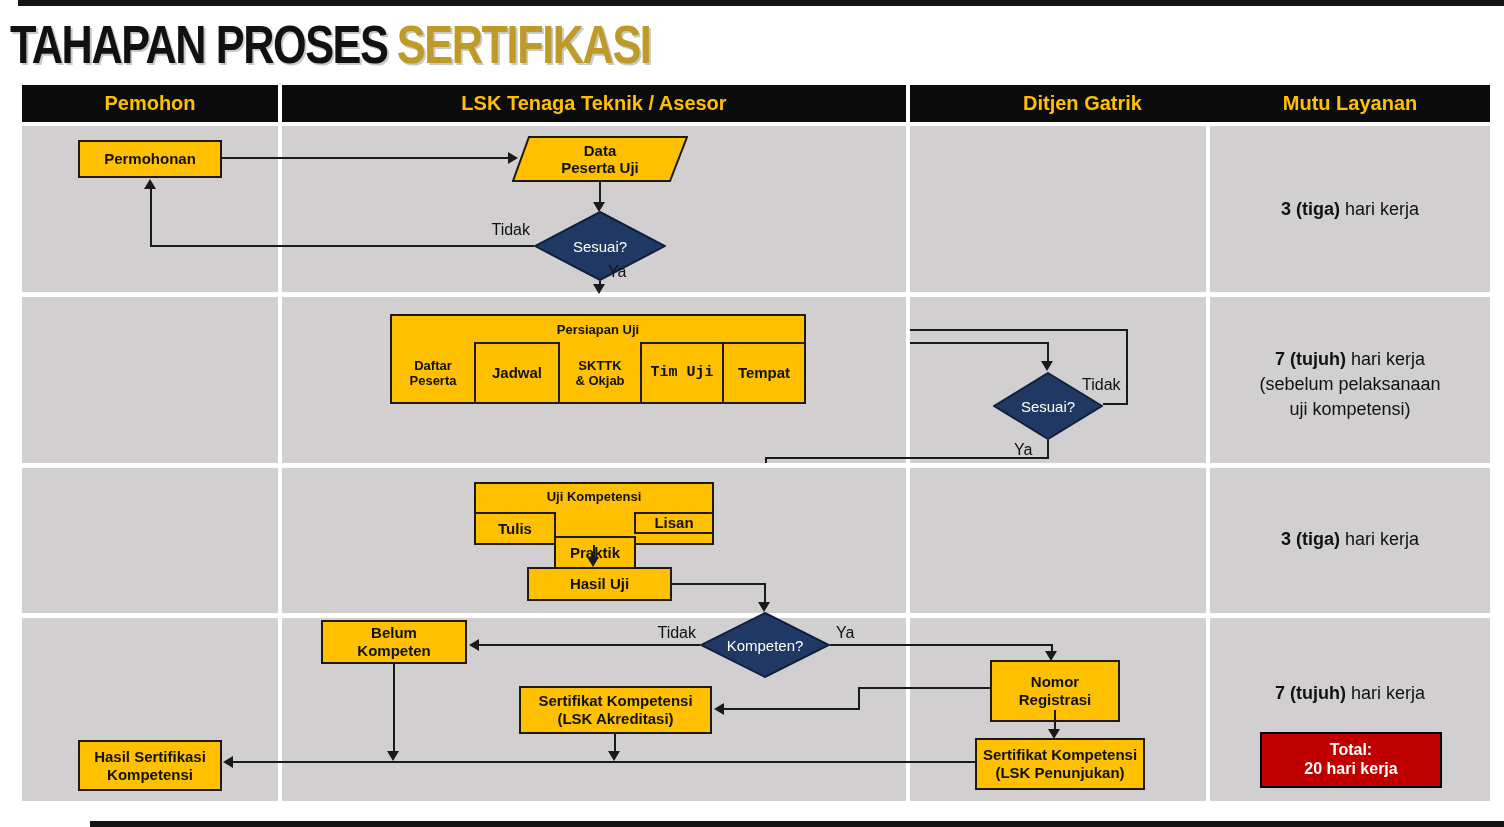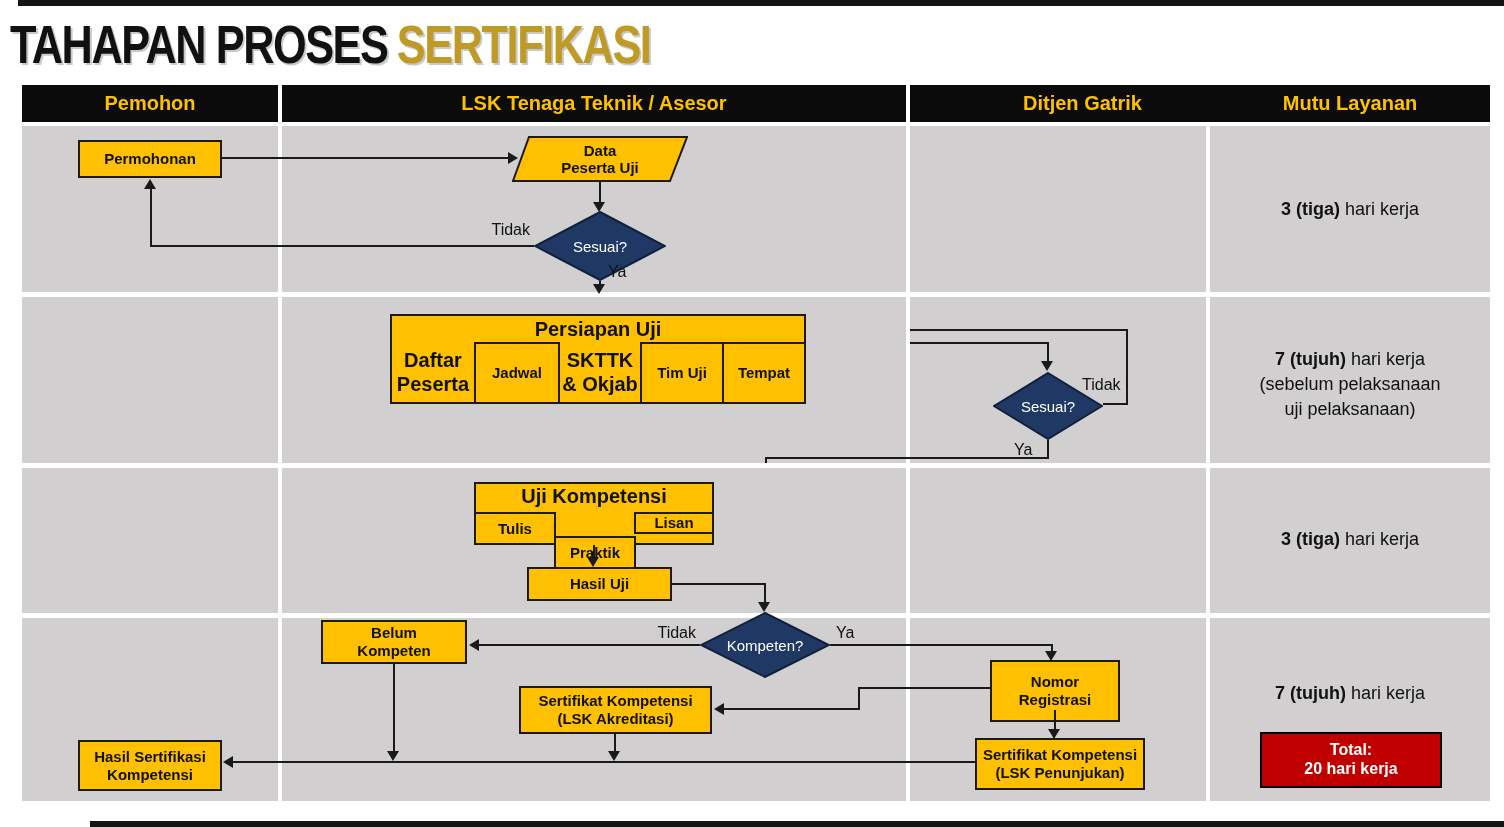--- a/index.html
+++ b/index.html
@@ -6,21 +6,21 @@
   #stage{position:relative;width:1504px;height:827px;background:#fff;overflow:hidden;
          font-family:"Liberation Sans","DejaVu Sans",sans-serif;color:#111;}
   .abs{position:absolute;box-sizing:border-box;}
   .bar{position:absolute;background:#141414;}
   .lane{position:absolute;background:#D1CFCF;}
   .hcell{position:absolute;background:#0B0B0B;color:#FFC000;display:flex;align-items:center;justify-content:center;
          font-weight:bold;font-size:20px;}
   .box{position:absolute;background:#FFC000;border:2px solid #1F1A10;display:flex;align-items:center;justify-content:center;
        text-align:center;font-weight:bold;font-size:15px;line-height:1.18;color:#111;white-space:pre-line;box-sizing:border-box;}
   .plain{position:absolute;display:flex;align-items:center;justify-content:center;text-align:center;
-         font-weight:bold;font-size:20px;line-height:1.18;white-space:pre-line;box-sizing:border-box;}
+         font-weight:bold;font-size:13px;line-height:1.18;white-space:pre-line;box-sizing:border-box;}
   .hl{position:absolute;height:2px;background:#1A1A1A;}
   .vl{position:absolute;width:2px;background:#1A1A1A;}
   .ah{position:absolute;width:0;height:0;}
   .ah-right{border-top:6px solid transparent;border-bottom:6px solid transparent;border-left:10px solid #1A1A1A;}
   .ah-left{border-top:6px solid transparent;border-bottom:6px solid transparent;border-right:10px solid #1A1A1A;}
   .ah-down{border-left:6px solid transparent;border-right:6px solid transparent;border-top:10px solid #1A1A1A;}
   .ah-up{border-left:6px solid transparent;border-right:6px solid transparent;border-bottom:10px solid #1A1A1A;}
   .lbl{position:absolute;font-size:16px;color:#111;}
   .dtext{position:absolute;inset:0;display:flex;align-items:center;justify-content:center;
          color:#fff;font-size:15px;white-space:pre-line;text-align:center;}
@@ -105,21 +105,21 @@
     <span class="b">3 (tiga)</span><span> hari kerja</span>
   </div>
 
   <div class="box" style="left:390px;top:314px;width:416px;height:90px;align-items:flex-start;"></div>
   <div class="plain" style="left:392px;top:317px;width:412px;height:26px;">Persiapan Uji</div>
   <div class="plain" style="left:392px;top:344px;width:82px;height:58px;">Daftar
 Peserta</div>
   <div class="box" style="left:474px;top:342px;width:86px;height:62px;">Jadwal</div>
   <div class="plain" style="left:560px;top:344px;width:80px;height:58px;">SKTTK
 &amp; Okjab</div>
-  <div class="box" style="left:640px;top:342px;width:84px;height:62px;">Tim Uji</div>
+  <div class="box" style="left:640px;top:342px;width:84px;height:62px;font-family:Liberation Mono, monospace;">Tim Uji</div>
   <div class="box" style="left:722px;top:342px;width:84px;height:62px;">Tempat</div>
 
   <div class="hl" style="left:910px;top:329px;width:218px;"></div>
   <div class="vl" style="left:1126px;top:329px;height:76px;"></div>
   <div class="hl" style="left:1103px;top:403px;width:25px;"></div>
   <div class="lbl" style="left:1082px;top:376px;">Tidak</div>
 
   <div class="hl" style="left:910px;top:342px;width:139px;"></div>
   <div class="vl" style="left:1047px;top:342px;height:20px;"></div>
   <div class="ah ah-down" style="left:1041px;top:361px;"></div>
@@ -132,21 +132,21 @@
   </div>
 
   <div class="lbl" style="left:1014px;top:441px;">Ya</div>
   <div class="vl" style="left:1047px;top:440px;height:19px;"></div>
   <div class="hl" style="left:765px;top:457px;width:284px;"></div>
   <div class="vl" style="left:765px;top:457px;height:6px;"></div>
 
   <div class="mutu" style="left:1215px;top:347px;width:270px;">
     <div><span class="b">7 (tujuh)</span><span> hari kerja</span></div>
     <div>(sebelum pelaksanaan</div>
-    <div>uji pelaksanaan)</div>
+    <div>uji kompetensi)</div>
   </div>
 
   <div class="box" style="left:474px;top:482px;width:240px;height:63px;align-items:flex-start;"></div>
   <div class="plain" style="left:476px;top:484px;width:236px;height:26px;">Uji Kompetensi</div>
   <div class="box" style="left:474px;top:512px;width:82px;height:33px;">Tulis</div>
   <div class="box" style="left:554px;top:512px;width:82px;height:33px;margin-top:24px;">Praktik</div>
   <div class="box" style="left:634px;top:512px;width:80px;height:22px;">Lisan</div>
 
   <div class="vl" style="left:593px;top:545px;height:13px;"></div>
   <div class="ah ah-down" style="left:587px;top:557px;"></div>

